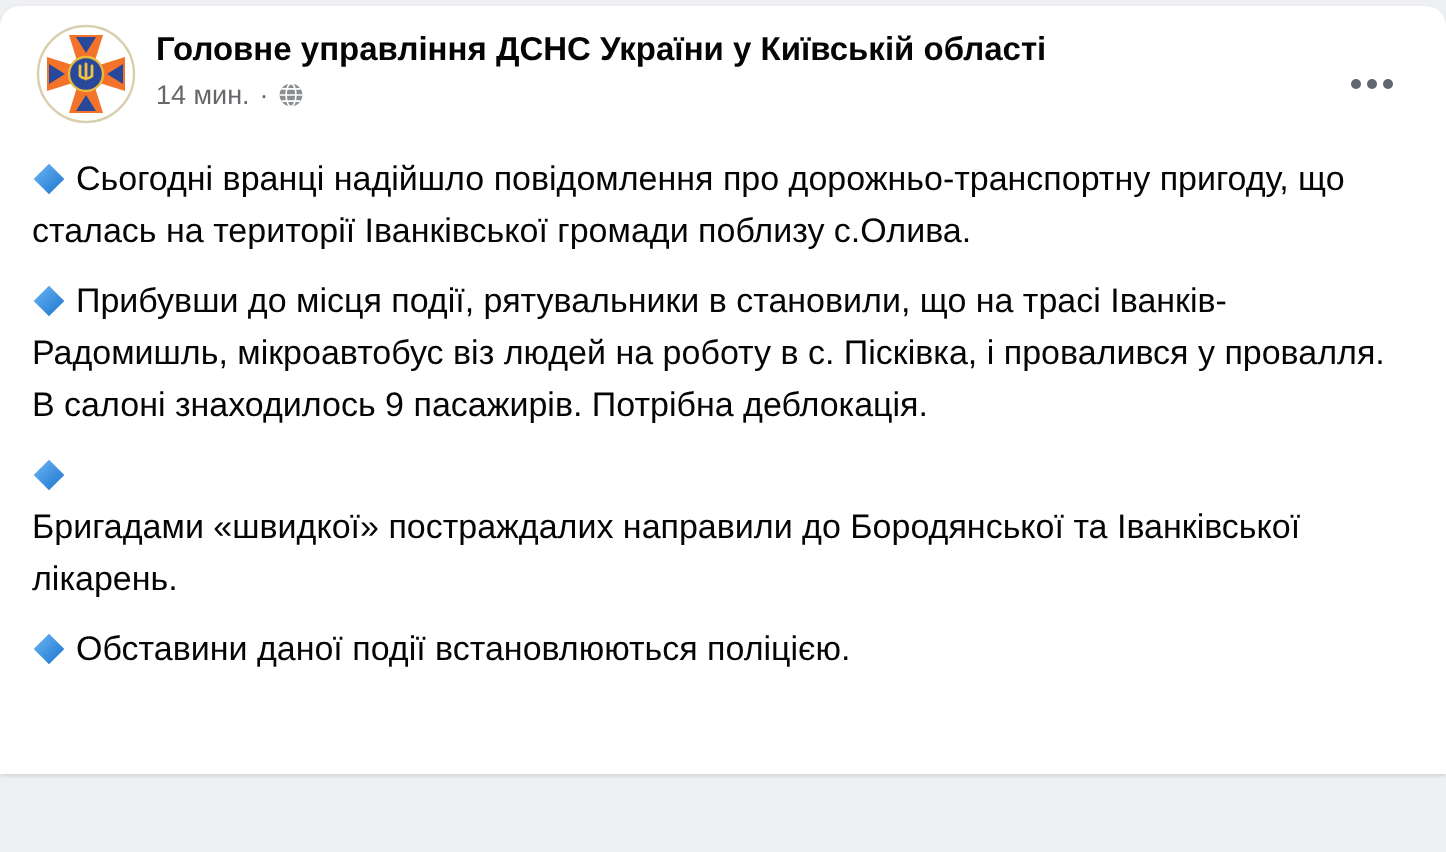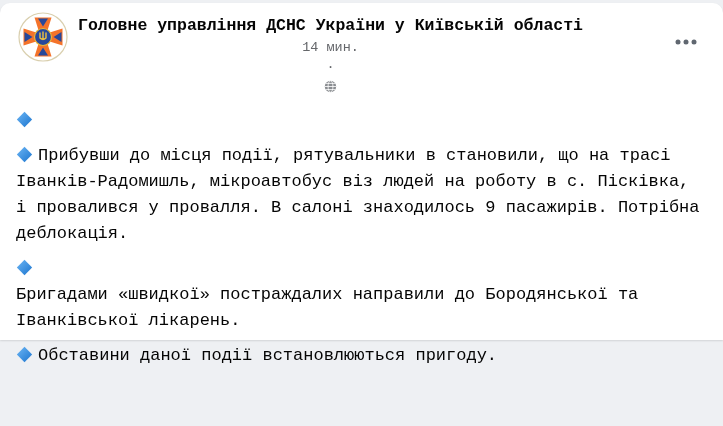--- a/index.html
+++ b/index.html
@@ -6,25 +6,24 @@
   body {
     width: 723px; height: 426px;
     background: #eef0f3;
     font-family: "Liberation Sans", sans-serif;
     overflow: hidden;
     position: relative;
   }
   .card {
     position: absolute;
     top: 3px; left: 0;
-    width: 723px; height: 337px;
+    width: 723px; height: 384px;
     background: #ffffff;
     border-radius: 10px 10px 0 0;
     box-shadow: 0 1px 2px rgba(0,0,0,0.12);
-    font-family: Liberation Mono, monospace;
   }
   .header {
     display: flex;
     align-items: flex-start;
     padding: 9px 16px 0 18px;
     position: relative;
   }
   .avatar {
     width: 50px; height: 50px;
     flex: 0 0 50px;
@@ -42,21 +41,20 @@
     cursor: pointer;
   }
   .meta-row {
     display: flex;
     align-items: center;
     gap: 5px;
     margin-top: 4px;
     font-size: 13.5px;
     color: #65676b;
     cursor: pointer;
-    flex-direction: column;
   }
   .more-btn {
     position: absolute;
     top: 26px; right: 21px;
     width: 32px; height: 24px;
     display: flex;
     align-items: center;
     justify-content: center;
     border-radius: 6px;
     cursor: pointer;
@@ -132,21 +130,21 @@
       <span class="em-icon">
         <svg width="17" height="17" viewBox="0 0 20 20">
           <defs>
               <linearGradient id="bd1" x1="0" y1="0" x2="1" y2="1">
             <stop offset="0" stop-color="#6cb6f5"></stop>
                 <stop offset="1" stop-color="#1b74ce"></stop>
           </linearGradient>
             </defs>
           <polygon points="10,1 19,10 10,19 1,10" fill="url(#bd1)"></polygon>
         </svg>
-      </span>
+      </span><span>Сьогодні вранці надійшло повідомлення про дорожньо-транспортну пригоду, що сталась на території Іванківської громади поблизу с.Олива.</span>
     </p>
 
     <p>
       <span class="em-icon">
         <svg width="17" height="17" viewBox="0 0 20 20">
           <polygon points="10,1 19,10 10,19 1,10" fill="url(#bd1)"></polygon>
         </svg>
       </span><span>Прибувши до місця події, рятувальники в становили, що на трасі Іванків-Радомишль, мікроавтобус віз людей на роботу в с. Пісківка, і провалився у провалля. В салоні знаходилось 9 пасажирів. Потрібна деблокація.</span>
     </p>
 
@@ -157,17 +155,17 @@
         </svg>
       </span><br>
       <span>Бригадами «швидкої» постраждалих направили до Бородянської та Іванківської лікарень.</span>
     </p>
 
     <p>
       <span class="em-icon">
         <svg width="17" height="17" viewBox="0 0 20 20">
           <polygon points="10,1 19,10 10,19 1,10" fill="url(#bd1)"></polygon>
         </svg>
-      </span><span>Обставини даної події встановлюються пригоду.</span>
+      </span><span>Обставини даної події встановлюються поліцією.</span>
     </p>
 
   </div>
 </div>
 
 </body></html>

